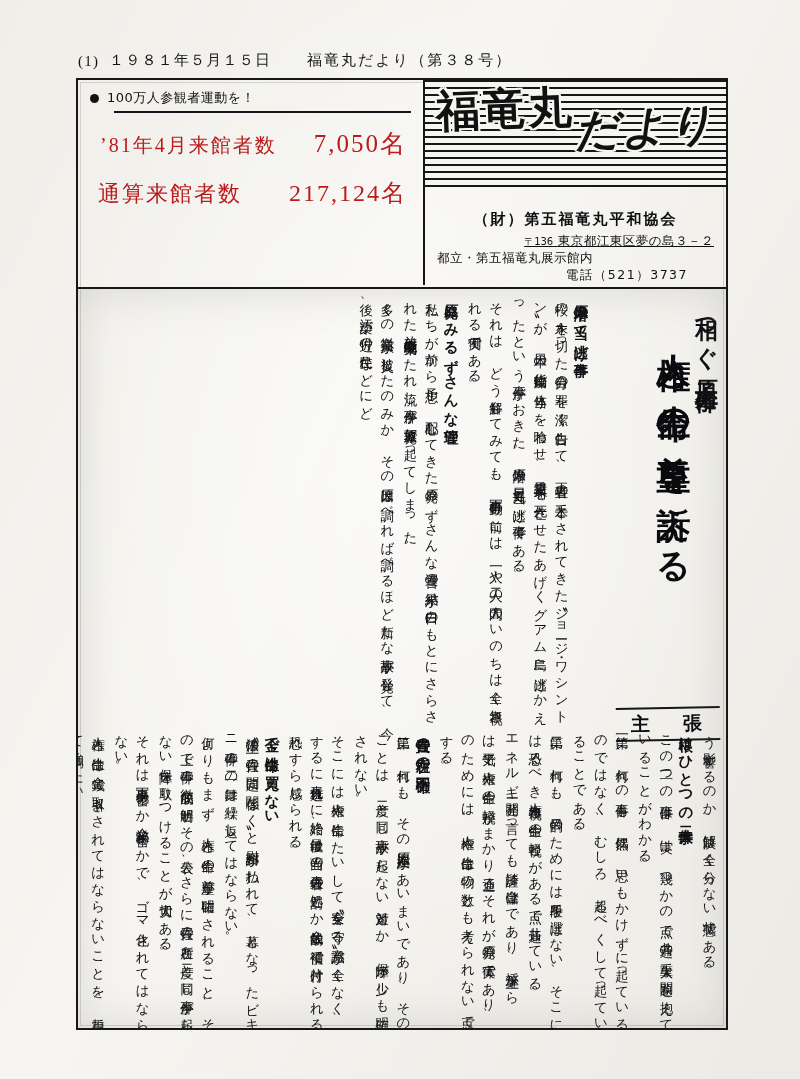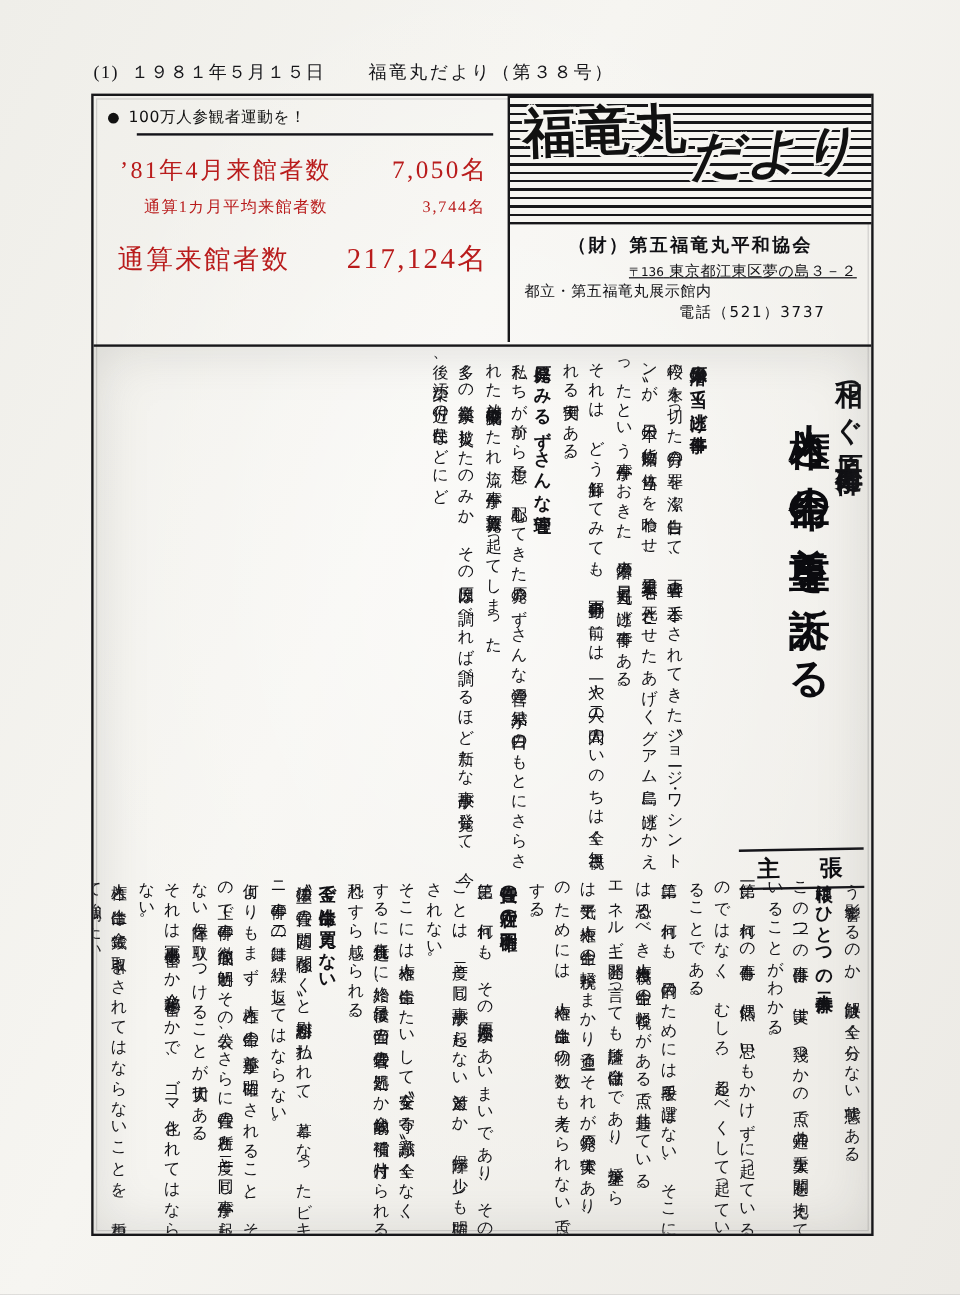--- a/index.html
+++ b/index.html
@@ -111,21 +111,21 @@
     display: flex;
     align-items: baseline;
     justify-content: space-between;
     color: #b91c1c;
   }
   .stat-main {
     margin: 14px 4px 0 10px;
     font-size: 20px;
     letter-spacing: 2px;
   }
-  .stat-main .stat-value { font-size: 21px; letter-spacing: 2px; }
+  .stat-main .stat-value { font-size: 25px; letter-spacing: 2px; }
   .stat-sub {
     margin: 9px 6px 0 30px;
     font-size: 13.5px;
     letter-spacing: 1px;
   }
   .stat-sub .stat-value { font-size: 13.5px; letter-spacing: 1.5px; }
   .stat-total {
     margin: 17px 4px 0 8px;
     font-size: 22px;
     letter-spacing: 2px;
@@ -209,21 +209,21 @@
   .mast-org {
     height: 26px;
     display: flex;
     align-items: center;
     justify-content: center;
     font-size: 15px;
     font-weight: bold;
     letter-spacing: 2px;
     color: #101014;
     font-family: "DejaVu Sans", sans-serif;
-    padding-top: 4px;
+    padding-top: 19px;
   }
   .mast-addr {
     flex: 1 1 auto;
     padding: 1px 12px 0 12px;
     font-size: 12.5px;
     line-height: 1.35;
     letter-spacing: 0.5px;
     color: #101014;
     font-family: "DejaVu Sans", sans-serif;
   }
@@ -377,24 +377,20 @@
         <span class="bullet-dot"></span>
         <span>100万人参観者運動を！</span>
       </div>
       <div class="stats-rule"></div>
 
       <div class="stat-row stat-main">
         <span>’81年4月来館者数</span>
         <span class="stat-value">7,050名</span>
       </div>
 
-      <div class="stat-row stat-sub">
-        <span>通算1カ月平均来館者数</span>
-        <span class="stat-value">3,744名</span>
-      </div>
 
 
       <div class="stat-row stat-total">
         <span>通算来館者数</span>
         <span class="stat-value">217,124名</span>
       </div>
     </div>
 
     <div class="band-divider"></div>
 

